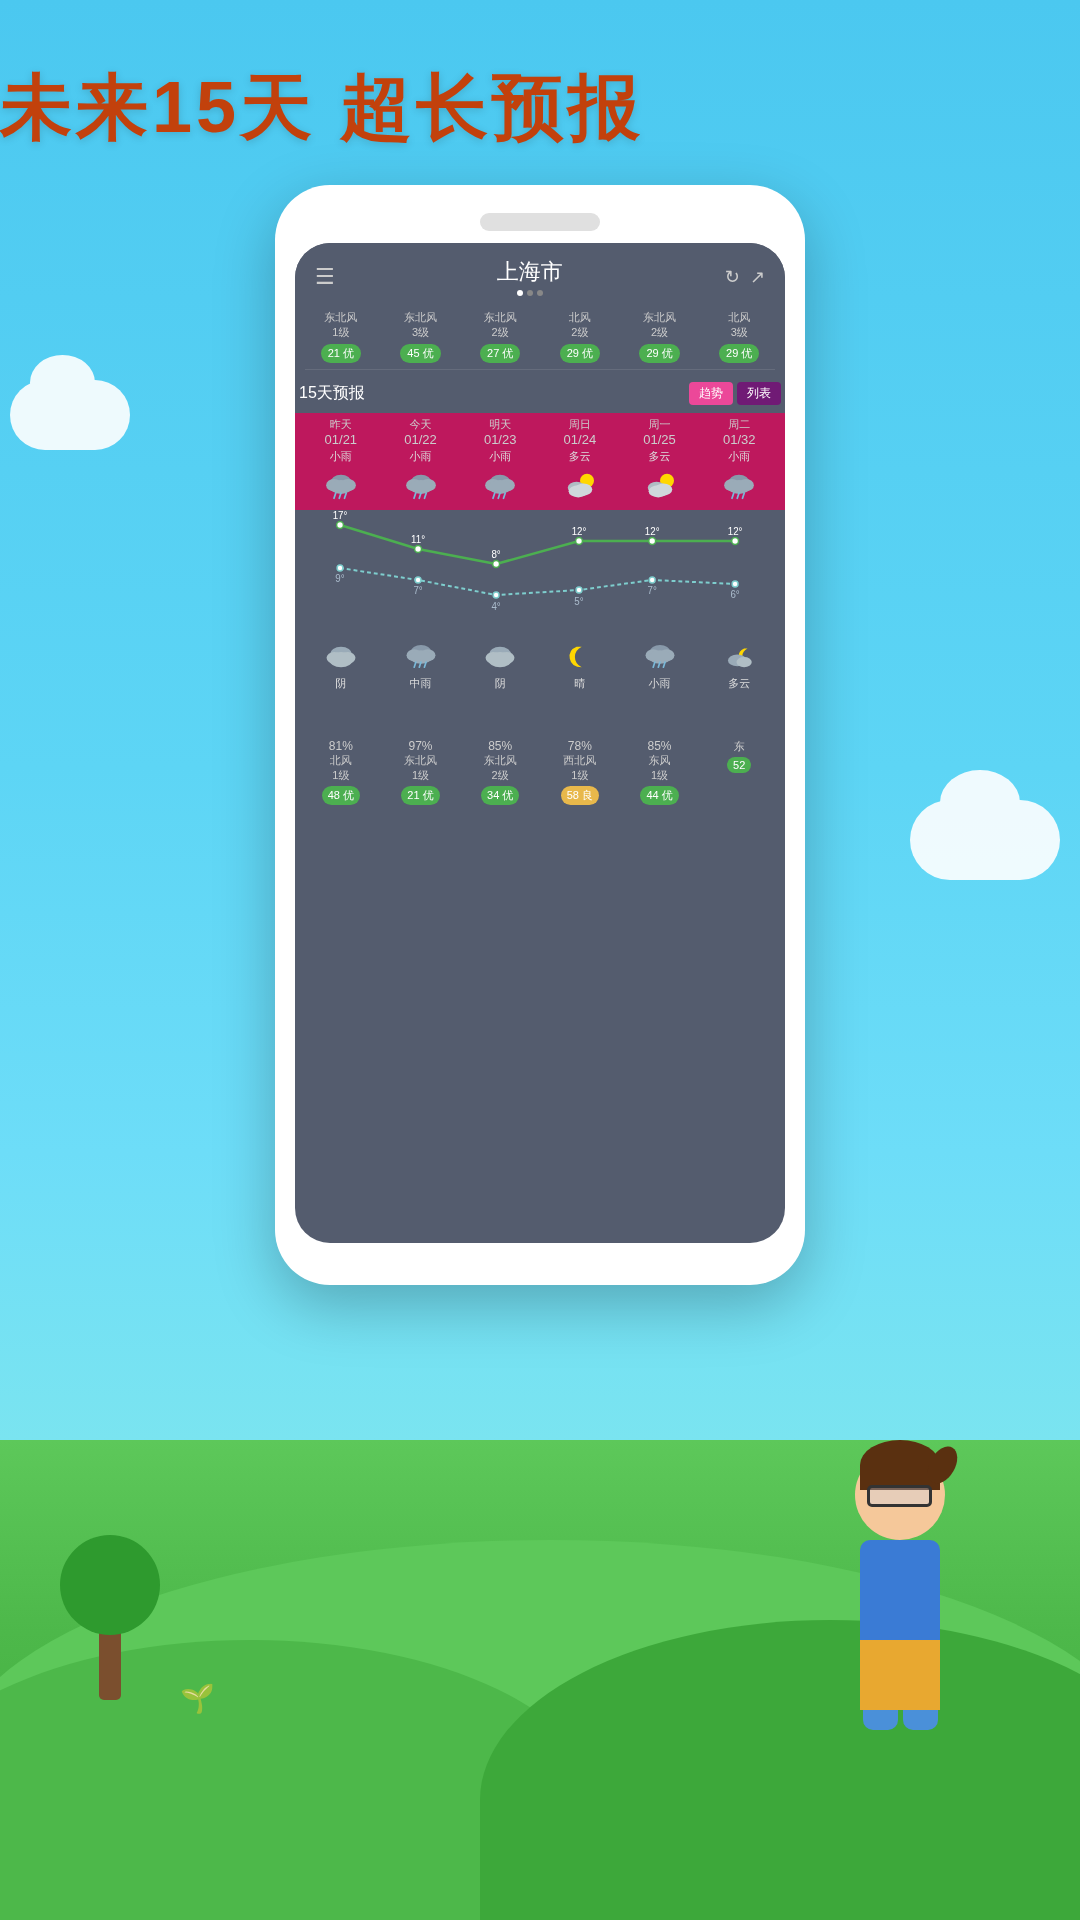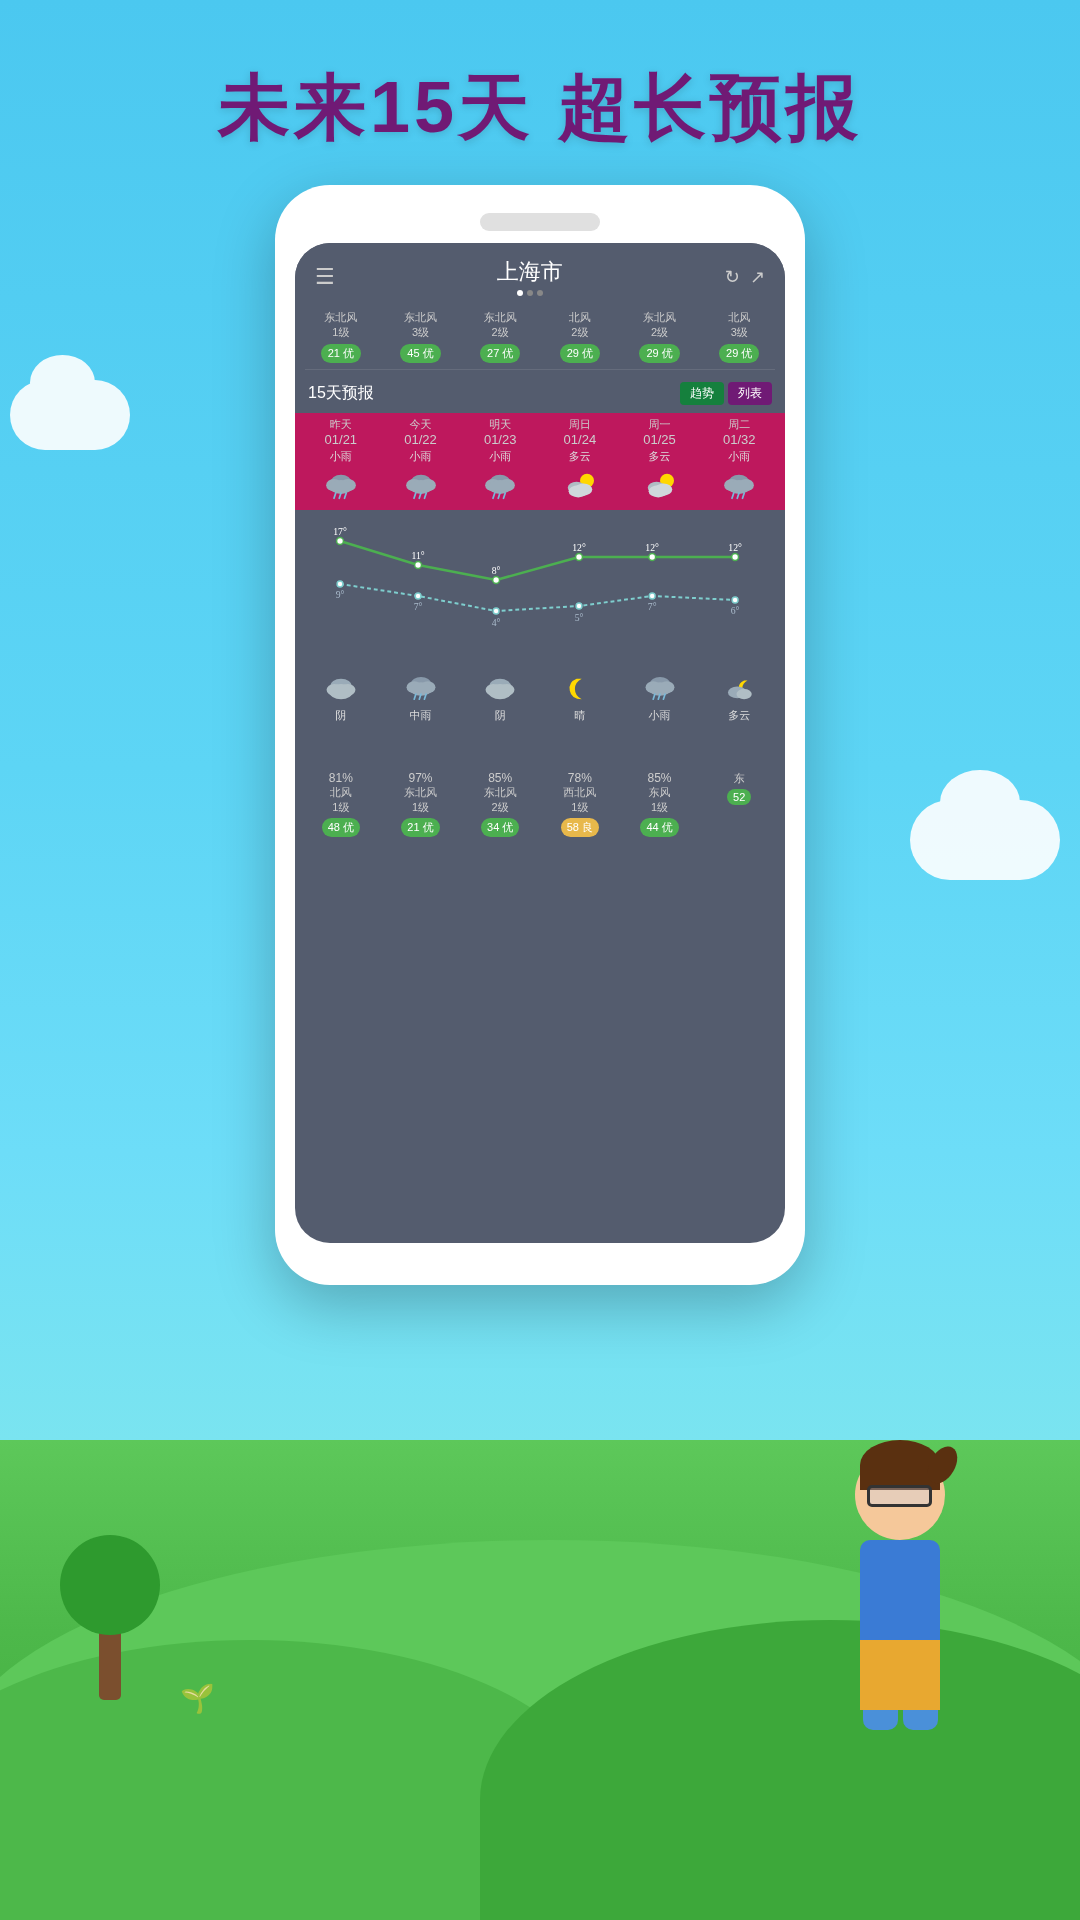--- a/index.html
+++ b/index.html
@@ -185,22 +185,21 @@
       background: #4A90D9;
       border-radius: 0 0 10px 10px;
     }
 
     
     .main-title {
       position: absolute;
       top: 60px;
       left: 0;
       right: 0;
-      text-align: center;
-      color: #701a75;
+      color: #c2410c;
       font-size: 72px;
       font-weight: bold;
       text-shadow: 0 2px 8px rgba(0,0,0,0.15);
       letter-spacing: 4px;
     }
 
     
     .phone {
       position: absolute;
       top: 185px;
@@ -296,33 +295,33 @@
       height: 1px;
       background: rgba(255,255,255,0.1);
       margin: 0 10px;
     }
 
     
     .forecast-header {
       display: flex;
       align-items: center;
       justify-content: space-between;
-      padding: 12px 13px 8px;
+      padding: 12px 4px 8px;
       background: #545C6E;
     }
     .forecast-title {
       color: white;
       font-size: 16px;
     }
     .forecast-tabs {
       display: flex;
       gap: 4px;
     }
     .forecast-tab {
-      background: #15803d;
+      background: #ec4899;
       color: white;
       font-size: 12px;
       padding: 3px 10px;
       border-radius: 4px;
     }
     .forecast-tab.active {
       background: #701a75;
     }
 
     
@@ -354,22 +353,21 @@
       display: flex;
       align-items: center;
       justify-content: center;
     }
 
     
     .temp-chart {
       position: relative;
       height: 120px;
       background: #545C6E;
-      margin: 16px 6px;
-      font-family: Liberation Serif, serif;
+      margin: 0 6px;
     }
     .temp-svg {
       width: 100%;
       height: 100%;
     }
 
     
     .bottom-row {
       display: flex;
       padding: 8px 6px 4px;

